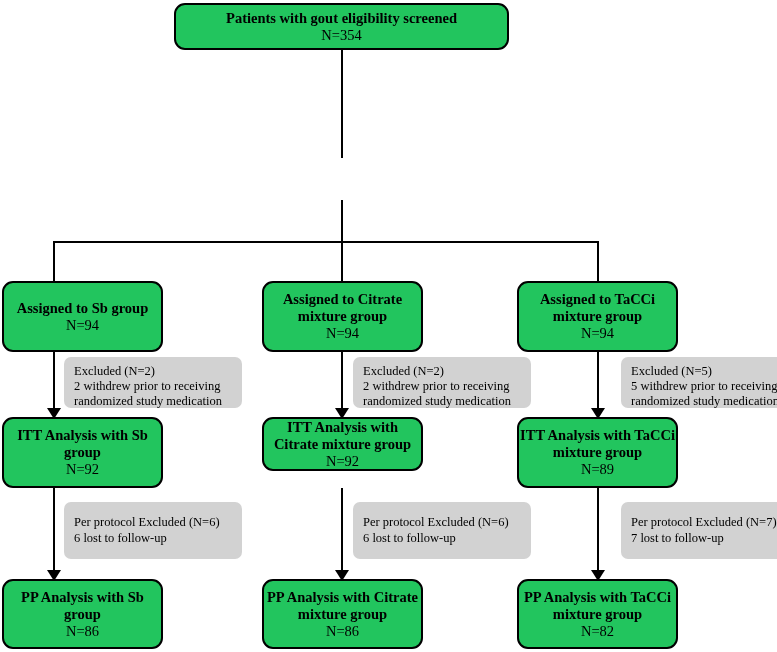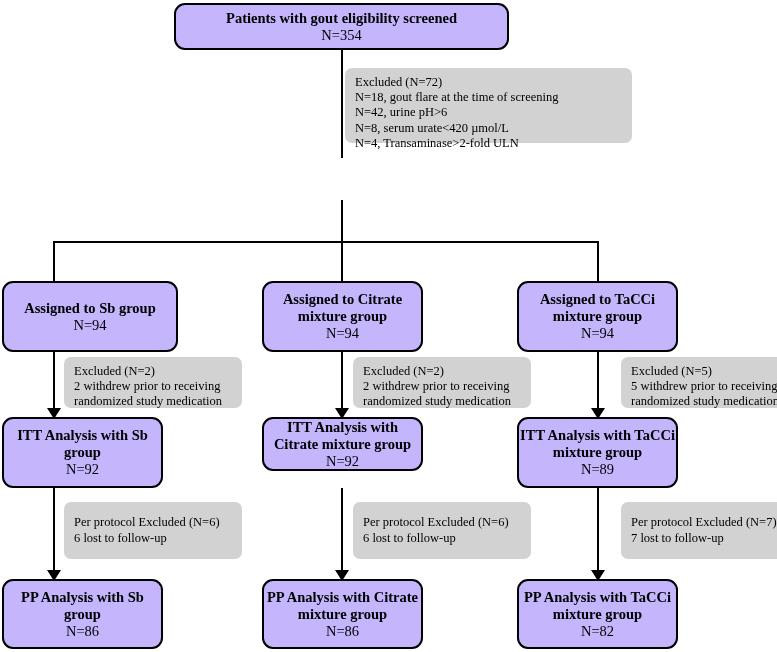--- a/index.html
+++ b/index.html
@@ -15,21 +15,21 @@
     font-family: "Liberation Serif", "DejaVu Serif", serif;
     overflow: hidden;
   }
 
   
   .node {
     position: absolute;
     box-sizing: border-box;
     border: 2px solid #000000;
     border-radius: 11px;
-    background: #c4b5fd;
+    background: #22c55e;
     display: flex;
     flex-direction: column;
     align-items: center;
     justify-content: center;
     text-align: center;
     color: #000000;
     z-index: 3;
   }
   .node .title {
     font-weight: bold;
@@ -104,27 +104,20 @@
   <div class="vline" style="left:597px; top:352px; height:62px;"></div>
   <div class="arrowhead" style="left:591px; top:408px;"></div>
 
   <div class="vline" style="left:53px; top:488px; height:88px;"></div>
   <div class="arrowhead" style="left:47px; top:570px;"></div>
   <div class="vline" style="left:341px; top:488px; height:88px;"></div>
   <div class="arrowhead" style="left:335px; top:570px;"></div>
   <div class="vline" style="left:597px; top:488px; height:88px;"></div>
   <div class="arrowhead" style="left:591px; top:570px;"></div>
 
-  <div class="note" style="left:345px; top:68px; width:287px; height:75px;">
-    <div class="line">Excluded (N=72)</div>
-    <div class="line">N=18, gout flare  at the time of screening</div>
-    <div class="line">N=42, urine pH&gt;6</div>
-    <div class="line">N=8, serum urate&lt;420 µmol/L</div>
-    <div class="line">N=4, Transaminase&gt;2-fold ULN</div>
-  </div>
 
   <div class="note" style="left:64px; top:357px; width:178px; height:51px;">
     <div class="line">Excluded (N=2)</div>
     <div class="line">2 withdrew prior to receiving</div>
     <div class="line">randomized study medication</div>
   </div>
 
   <div class="note" style="left:353px; top:357px; width:178px; height:51px;">
     <div class="line">Excluded (N=2)</div>
     <div class="line">2 withdrew prior to receiving</div>
@@ -151,21 +144,21 @@
     <div class="line">Per protocol Excluded (N=7)</div>
     <div class="line">7 lost to follow-up</div>
   </div>
 
   <div class="node" style="left:174px; top:3px; width:335px; height:47px;">
     <div class="title">Patients with gout eligibility screened</div>
     <div class="count">N=354</div>
   </div>
 
 
-  <div class="node" style="left:2px; top:281px; width:176px; height:71px;">
+  <div class="node" style="left:2px; top:281px; width:161px; height:71px;">
     <div class="title">Assigned to Sb group</div>
     <div class="count">N=94</div>
   </div>
 
   <div class="node wrap" style="left:262px; top:281px; width:161px; height:71px; padding:4px 4px;">
     <div class="title">Assigned to Citrate mixture group</div>
     <div class="count">N=94</div>
   </div>
 
   <div class="node wrap" style="left:517px; top:281px; width:161px; height:71px; padding:0 4px;">

